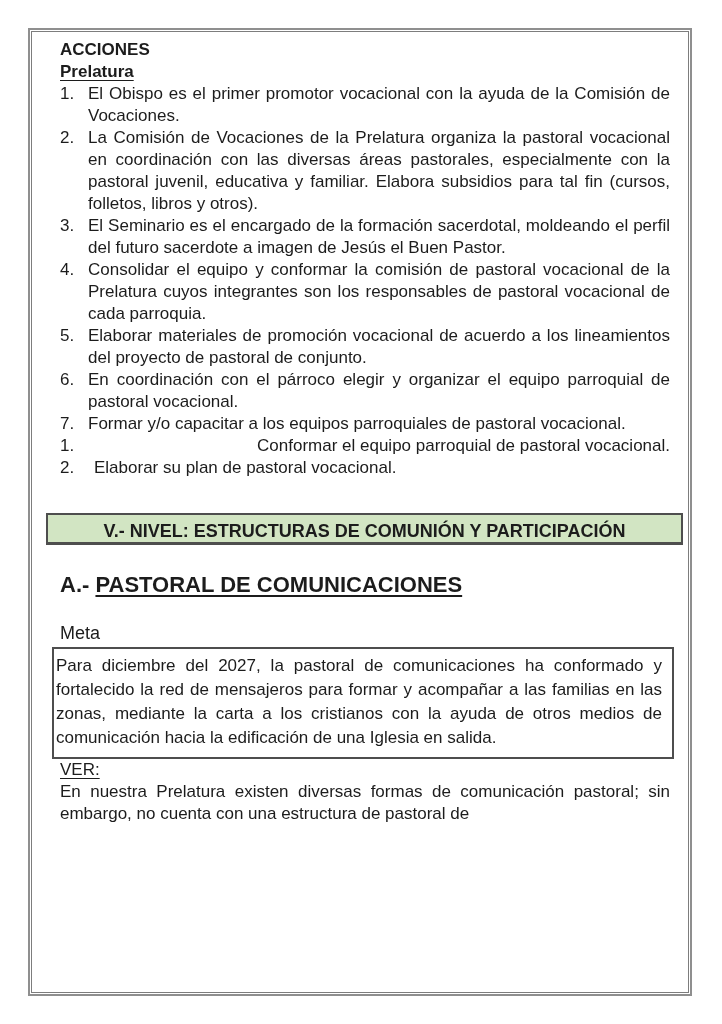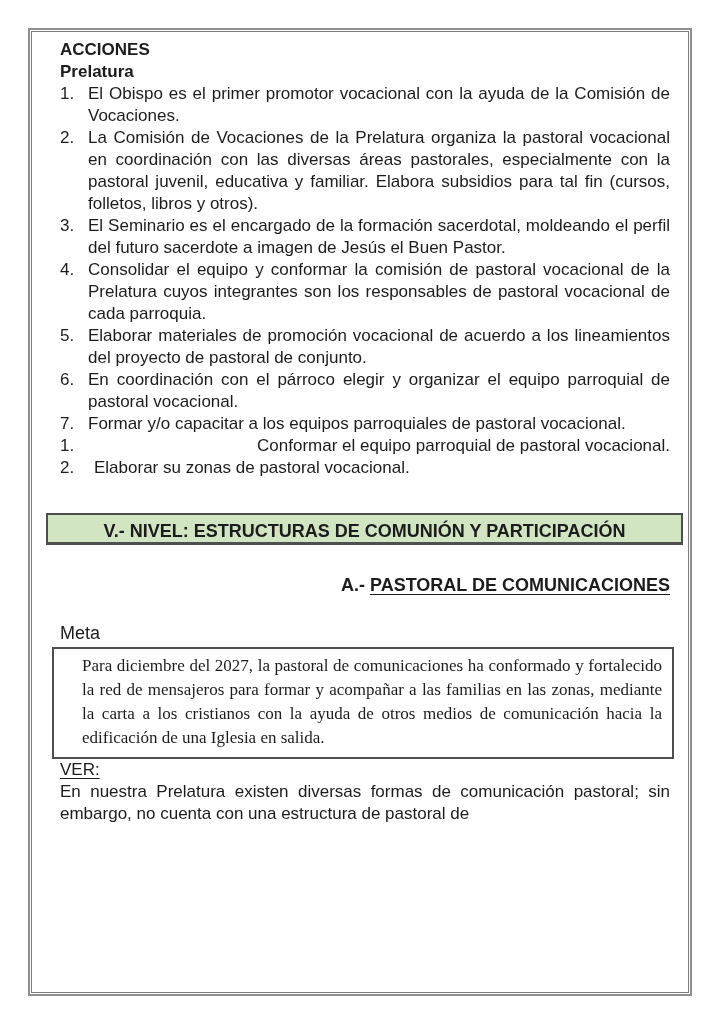--- a/index.html
+++ b/index.html
@@ -42,20 +42,21 @@
     padding: 7px 18px 0 28px;
     font-size: 17px;
     line-height: 22px;
   }
   .h-bold {
     font-weight: bold;
     margin: 0;
   }
   .h-bold-underline {
     font-weight: bold;
+    text-decoration: underline;
     text-underline-offset: 3px;
     margin: 0;
   }
   .olist { margin: 0; }
   .li {
     display: flex;
     margin: 0;
   }
   .li .num {
     flex: 0 0 28px;
@@ -76,40 +77,39 @@
     border: 2px solid #4e4e4e;
     border-bottom-width: 3px;
     text-align: center;
     font-weight: bold;
     font-size: 18px;
     padding: 5px 2px 0 2px;
     box-sizing: border-box;
   }
   .section-heading {
     margin-top: 29px;
-    text-align: right;
+    text-align: left;
     font-weight: bold;
-    font-size: 18px;
+    font-size: 22px;
   }
   .section-heading .underlined {
     text-decoration: underline;
     text-underline-offset: 3px;
   }
   .meta-label {
     margin-top: 26px;
     font-size: 18px;
   }
   .meta-box {
     margin: 3px -4px 0 -8px;
     border: 2px solid #4e4e4e;
-    padding: 5px 10px 7px 28px;
+    padding: 5px 10px 7px 2px;
     text-align: justify;
     line-height: 24px;
     box-sizing: border-box;
-    font-family: Liberation Serif, serif;
   }
   .justificacion-heading {
     margin-top: 17px;
     font-size: 18px;
   }
   .ver-label {
     text-decoration: underline;
     text-underline-offset: 3px;
   }
   .body-par {
@@ -164,21 +164,21 @@
         </div>
 
 
         <div class="olist">
           <div class="li wide-num">
             <span class="num">1.</span>
             <span class="txt" style="text-align:right">Conformar el equipo parroquial de pastoral vocacional.</span>
           </div>
           <div class="li wide-num">
             <span class="num">2.</span>
-            <span class="txt" style="text-align:left">Elaborar su zonas de pastoral vocacional.</span>
+            <span class="txt" style="text-align:left">Elaborar su plan de pastoral vocacional.</span>
           </div>
         </div>
 
         <div class="nivel-banner">V.- NIVEL: ESTRUCTURAS DE COMUNIÓN Y PARTICIPACIÓN</div>
 
         <div class="section-heading"><span>A.- </span><span class="underlined">PASTORAL DE COMUNICACIONES</span></div>
 
         <div class="meta-label">Meta</div>
         <div class="meta-box">Para diciembre del 2027, la pastoral de comunicaciones ha conformado y fortalecido la red de mensajeros para formar y acompañar a las familias en las zonas, mediante la carta a los cristianos con la ayuda de otros medios de comunicación hacia la edificación de una Iglesia en salida.</div>
 

